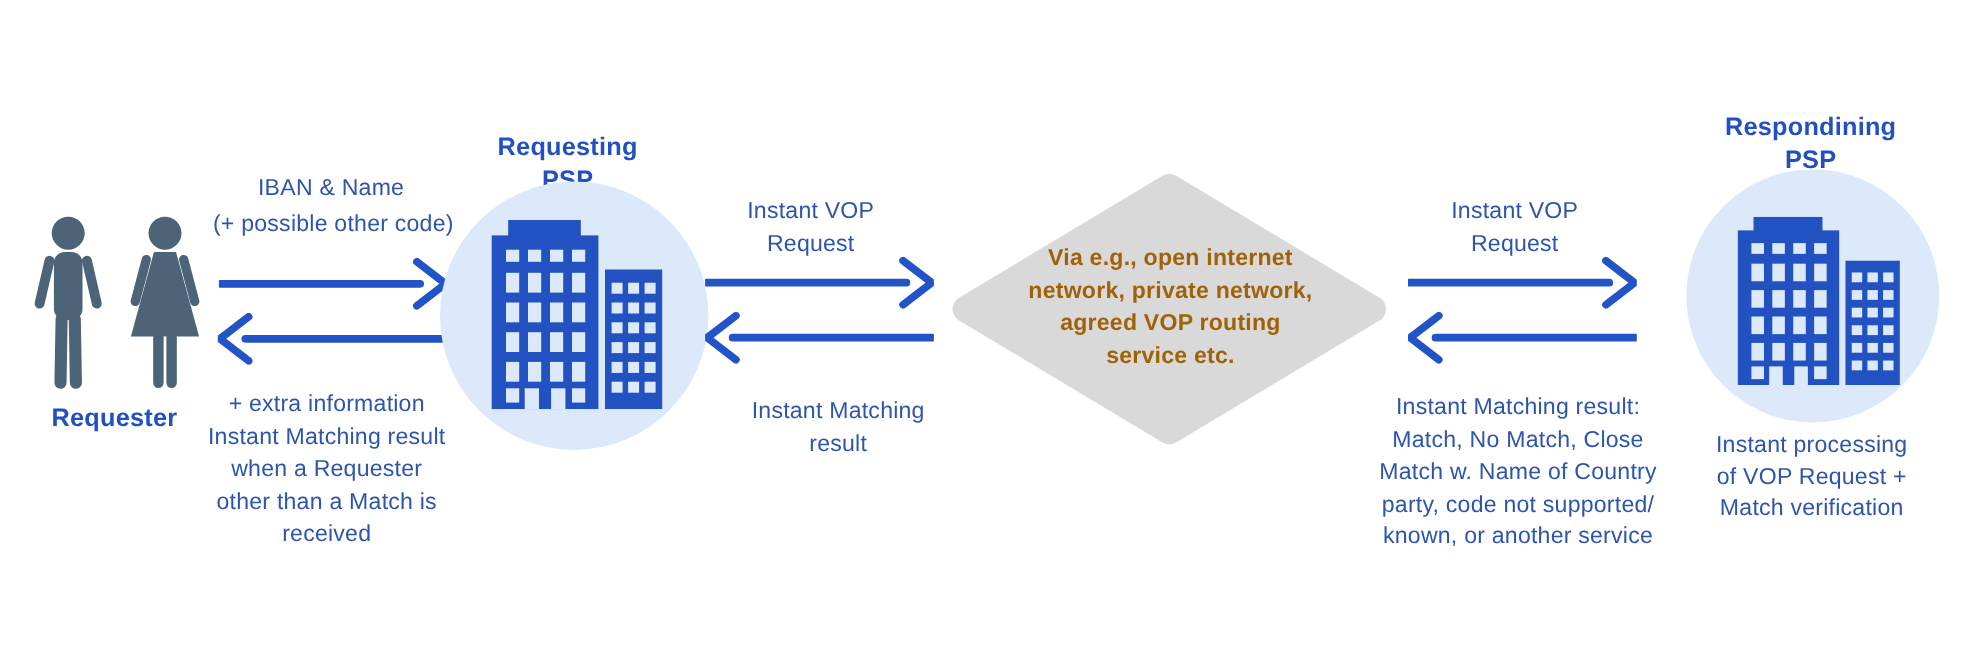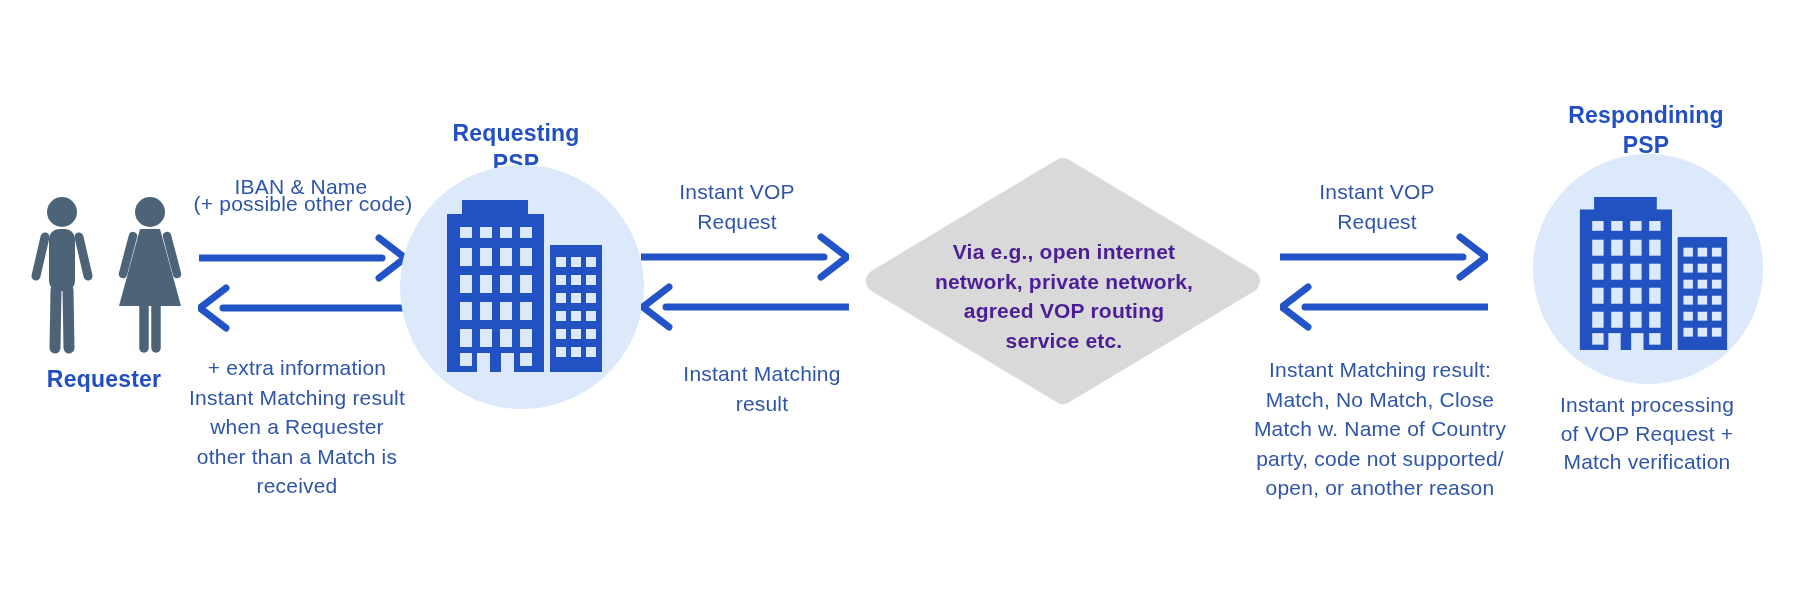--- a/index.html
+++ b/index.html
@@ -97,21 +97,21 @@
       <path d="M28,94 L27,152" stroke-width="11"></path>
       <path d="M40,94 L41,152" stroke-width="11"></path>
       <path d="M105,40 L95,78" stroke-width="8.5"></path>
       <path d="M139,40 L149,78" stroke-width="8.5"></path>
       <path d="M116,111 L116,152" stroke-width="9.5"></path>
       <path d="M128,111 L128,152" stroke-width="9.5"></path>
     </g>
   </svg>
   <div class="title" style="left:14px;top:364px;width:180px">Requester</div>
 
-  <div class="txt" style="left:170px;top:172px;width:262px">IBAN &amp; Name</div>
+  <div class="txt" style="left:170px;top:156px;width:262px">IBAN &amp; Name</div>
   <div class="txt" style="left:163px;top:189px;width:280px">(+ possible other code)</div>
 
   <svg class="arrow abs" style="left:199px;top:234px" width="208" height="48">
     <line x1="1" y1="24" x2="183" y2="24"></line>
       <polyline points="180,4 206,24 180,44"></polyline>
   </svg>
   <svg class="arrow abs" style="left:198px;top:284px" width="208" height="48">
     <line x1="207" y1="24" x2="25" y2="24"></line>
       <polyline points="28,4 2,24 28,44"></polyline>
   </svg>
@@ -146,21 +146,21 @@
       <polyline points="28,4 2,24 28,44"></polyline>
   </svg>
   <div class="txt" style="left:662px;top:359px;width:200px">
     <div>Instant Matching</div>
     <div>result</div>
   </div>
 
   <svg class="abs" style="left:850px;top:150px" width="426" height="262" viewBox="0 0 426 262">
     <polygon points="28,131 213,20 398,131 213,242" fill="#d9d9d9" stroke="#d9d9d9" stroke-width="24" stroke-linejoin="round"></polygon>
   </svg>
-  <div class="txt" style="left:933px;top:237px;width:262px;font-weight:600;color:#4c1d95">
+  <div class="txt" style="left:933px;top:220px;width:262px;font-weight:600;color:#a16207">
     <div>Via e.g., open internet</div>
     <div>network, private network,</div>
     <div>agreed VOP routing</div>
     <div>service etc.</div>
   </div>
 
   <div class="txt" style="left:1277px;top:177px;width:200px">
     <div>Instant VOP</div>
     <div>Request</div>
   </div>
@@ -170,21 +170,21 @@
   </svg>
   <svg class="arrow abs" style="left:1280px;top:283px" width="208" height="48">
     <line x1="207" y1="24" x2="25" y2="24"></line>
       <polyline points="28,4 2,24 28,44"></polyline>
   </svg>
   <div class="txt" style="left:1225px;top:355px;width:310px">
     <div>Instant Matching result:</div>
     <div>Match, No Match, Close</div>
     <div>Match w. Name of Country</div>
     <div>party, code not supported/</div>
-    <div>open, or another reason</div>
+    <div>known, or another service</div>
   </div>
 
   <div class="title" style="left:1546px;top:100px;width:200px">
     <div>Respondining</div>
     <div>PSP</div>
   </div>
   <div class="circle" style="left:1533px;top:154px;width:230px;height:230px"></div>
   <svg class="abs" style="left:1577px;top:197px" width="152" height="153" viewBox="0 0 160 172" preserveAspectRatio="none">
     <use href="#bldg"></use>
   </svg>

